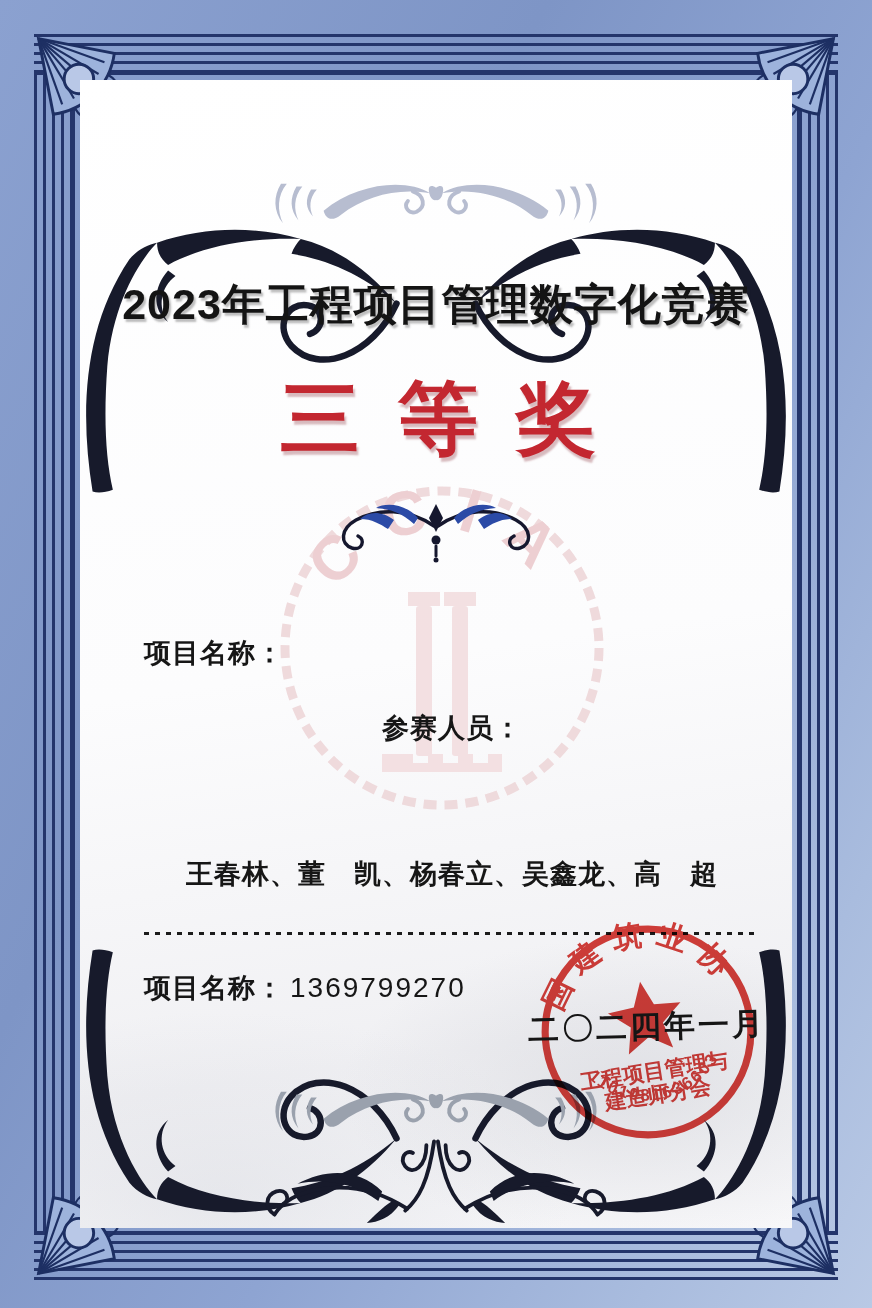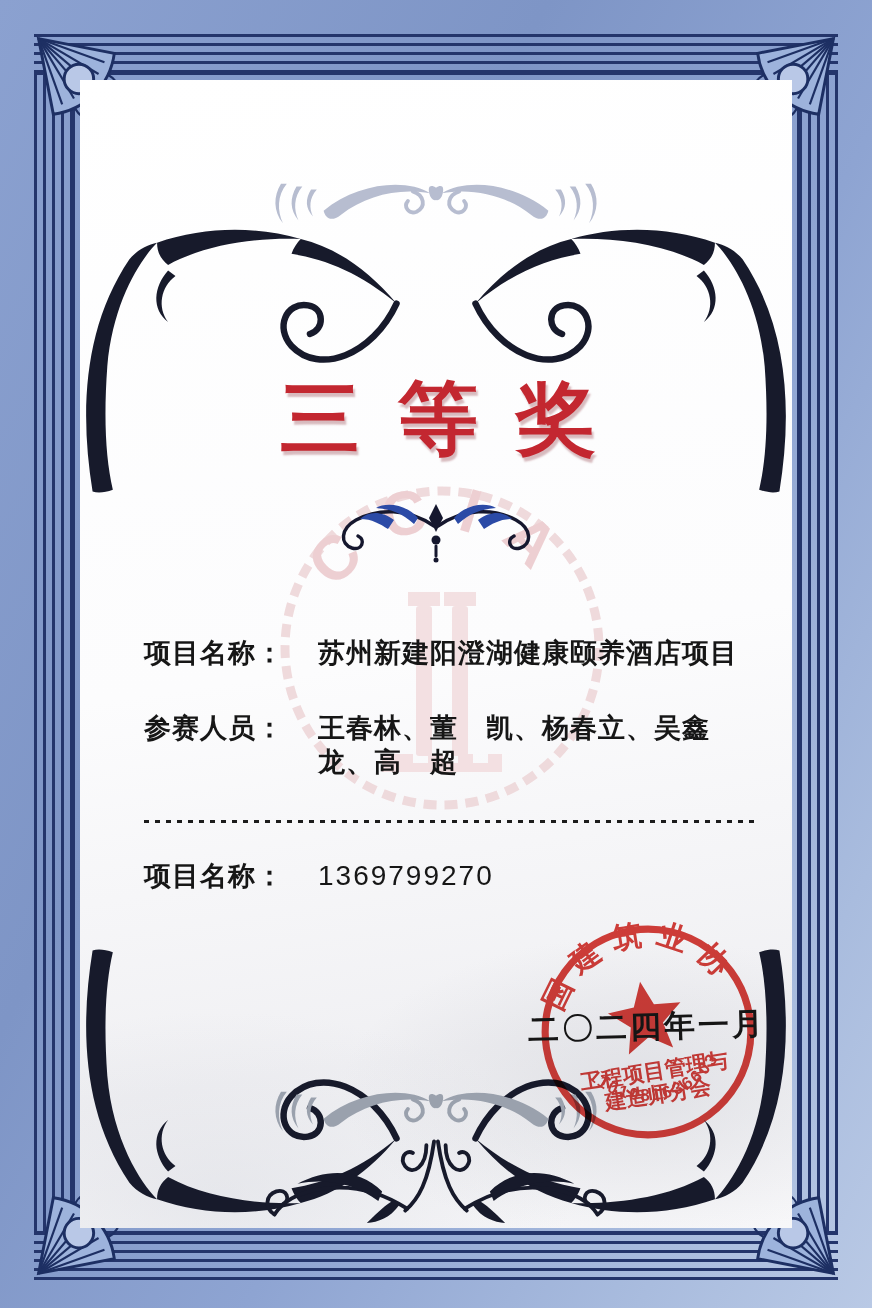--- a/index.html
+++ b/index.html
@@ -48,24 +48,24 @@
   .title{position:absolute;left:0;right:0;top:196px;text-align:center;
          font-size:43px;font-weight:900;letter-spacing:1px;color:#141414;
          text-shadow:2px 3px 2px rgba(40,40,40,.30);}
   .award{position:absolute;left:4px;right:0;top:286px;text-align:center;
          font-size:80px;font-weight:800;color:#c32730;letter-spacing:38px;padding-left:38px;
          text-shadow:2px 4px 2px rgba(120,15,25,.28);}
   
   .divider{position:absolute;left:50%;transform:translateX(-50%);top:420px;width:250px;height:64px;}
   
   .fields{position:absolute;left:64px;top:556px;width:616px;color:#161616;}
-  .row{display:flex;align-items:flex-start;margin-bottom:41px;font-size:27px;line-height:34px;gap:28px;}
+  .row{display:flex;align-items:center;margin-bottom:41px;font-size:27px;line-height:34px;}
   .row .lab{flex:0 0 146px;font-weight:700;letter-spacing:1px;}
   .row .val{font-weight:600;letter-spacing:1px;}
-  .row.participants{}
+  .row.participants{flex-direction:column;}
   .row.line2{margin-top:0;margin-bottom:18px;}
   .dotted-sep{height:3px;margin:0 4px 36px 0;
          background:repeating-linear-gradient(to right,#1c1c1c 0 5px,rgba(0,0,0,0) 5px 11px);}
   .certno .val{font-weight:500;font-size:28px;letter-spacing:2px;}
   
   .seal{position:absolute;left:456px;top:840px;width:224px;height:224px;
         mix-blend-mode:multiply;opacity:.95;}
   .seal-date{position:absolute;left:448px;top:926px;width:240px;
         font-size:31px;font-weight:700;color:#151515;letter-spacing:3px;white-space:nowrap;
         transform:rotate(-1.5deg);}
@@ -195,29 +195,29 @@
         <path d="M146,138 h32 v-14 h-32 Z"></path>
         <path d="M182,138 h32 v-14 h-32 Z"></path>
         <path d="M120,304 h120 v-18 h-14 v9 h-15 v-9 h-15 v9 h-15 v-9 h-15 v9 h-15 v-9 h-31 Z"></path>
       </g>
       <path id="wm-arc" d="M62,180 A118,118 0 0 1 298,180" fill="none"></path>
       <text font-size="62" font-weight="bold" fill="#eccbce" letter-spacing="26">
         <textPath href="#wm-arc" startOffset="50%" text-anchor="middle">CCIA</textPath>
       </text>
     </svg>
 
+    <div class="title">2023年工程项目管理数字化竞赛</div>
     <div class="award">三等奖</div>
     <svg class="divider" viewBox="0 0 240 64">
         <use href="#sym-divider"></use>
       </svg>
 
     <div class="fields">
       <div class="row">
         <span class="lab">项目名称：</span>
-        <span class="val">苏州新建阳澄湖健康颐养酒店项目</span>
       </div>
       <div class="row participants">
         <span class="lab">参赛人员：</span>
         <span class="val">王春林、董　凯、杨春立、吴鑫龙、高　超</span>
       </div>
       <div class="dotted-sep"></div>
       <div class="row certno">
         <span class="lab">项目名称：</span>
         <span class="val">1369799270</span>
       </div>

